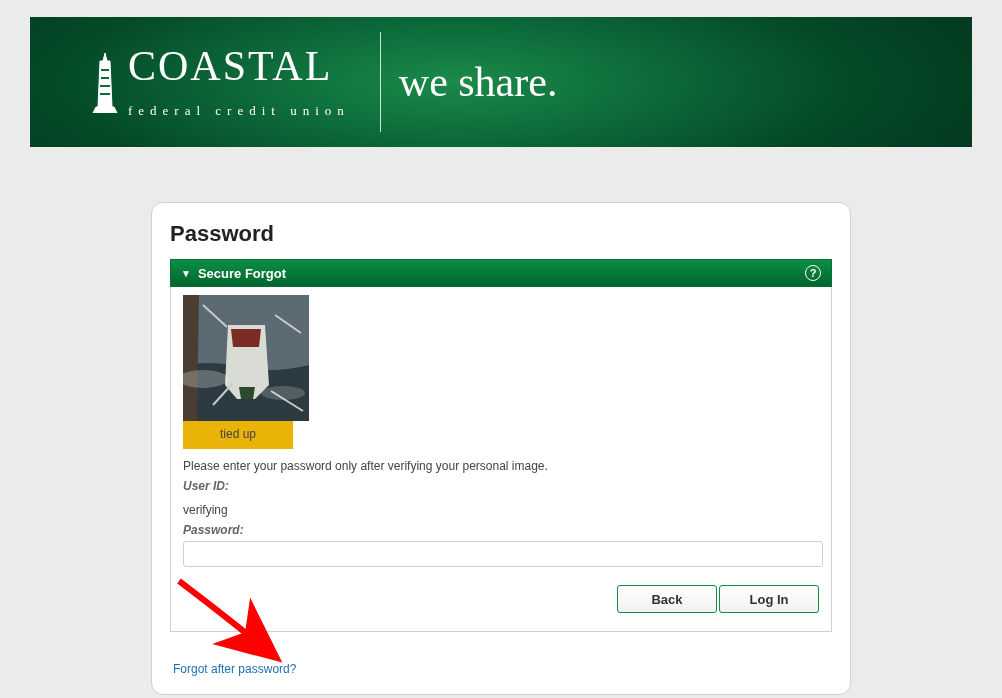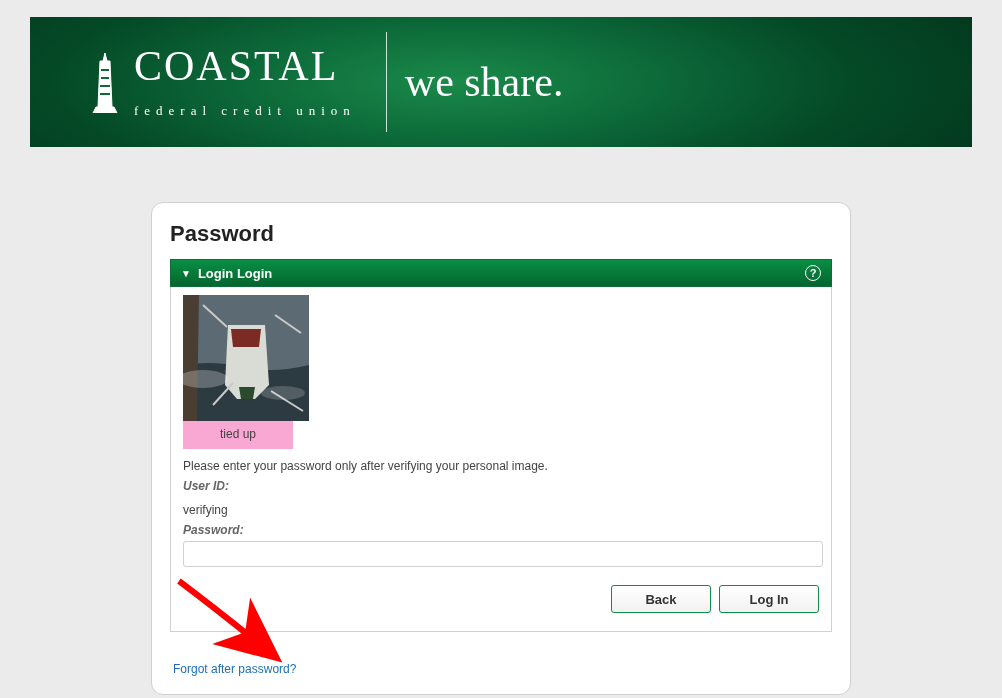--- a/index.html
+++ b/index.html
@@ -18,21 +18,21 @@
       height: 130px;
       background: radial-gradient(ellipse 60% 120% at 45% 50%, #1a8a4a 0%, #0d6b3a 35%, #044a27 70%, #033a1f 100%);
       display: flex;
       align-items: center;
       padding-left: 60px;
       color: #fff;
     }
     .banner-logo {
       display: flex;
       align-items: center;
-      gap: 14px;
+      gap: 8px;
     }
     .banner-logo svg { display: block; }
     .banner-text { display: flex; flex-direction: column; }
     .banner-brand { font-family: "Times New Roman", serif; font-size: 42px; letter-spacing: 2px; line-height: 1; }
     .banner-sub { font-family: "Times New Roman", serif; font-size: 13px; letter-spacing: 6px; margin-top: 16px; }
     .banner-divider { width: 1px; height: 100px; background: rgba(255,255,255,0.8); margin: 0 18px 0 30px; }
     .banner-tagline { font-family: "Brush Script MT", cursive; font-size: 42px; }
     .card {
       background: #fff;
       border: 1px solid #d0d0d0;
@@ -74,21 +74,21 @@
       font-size: 11px;
       font-weight: bold;
       cursor: pointer;
     }
     .panel-body {
       border: 1px solid #d0d0d0;
       border-top: none;
       padding: 8px 12px 18px 12px;
     }
     .sec-image-wrap {
-      background: #f9a8d4;
+      background: #eab308;
       width: 110px;
       padding: 0 0 8px 0;
     }
     .sec-image {
       width: 126px;
       height: 126px;
       display: block;
     }
     .sec-caption {
       text-align: center;
@@ -117,21 +117,21 @@
       width: 640px;
       height: 26px;
       border: 1px solid #d0d0d0;
       border-radius: 3px;
       padding: 0 6px;
       font-size: 13px;
       margin-top: 4px;
     }
     .btn-row {
       display: flex;
-      gap: 8px;
+      gap: 2px;
       justify-content: flex-end;
       margin-top: 18px;
     }
     .btn {
       min-width: 100px;
       height: 28px;
       background: linear-gradient(to bottom, #ffffff, #f1f1f1);
       border: 1.5px solid #0b8f44;
       border-radius: 3px;
       font-size: 13px;
@@ -173,21 +173,21 @@
   </div>
   <div class="banner-divider"></div>
   <div class="banner-tagline">we share.</div>
 </div>
 
 <div class="card">
   <div class="card-title">Password</div>
 
   <div class="panel-header">
     <span class="tri">▼</span>
-    <span>Login Login</span>
+    <span>Secure Forgot</span>
     <span class="help">?</span>
   </div>
 
   <div class="panel-body">
     <div class="sec-image-wrap">
       <svg class="sec-image" viewBox="0 0 126 126">
         <rect width="126" height="126" fill="#3a4a55"></rect>
         <path d="M0 0 L126 0 L126 95 Q100 88 70 96 Q40 104 0 92 Z" fill="#5c6b73"></path>
         <path d="M0 70 Q30 65 60 72 Q90 79 126 70 L126 126 L0 126 Z" fill="#2c3a42"></path>
         <path d="M0 0 L16 0 L14 126 L0 126 Z" fill="#4a3e33"></path>

